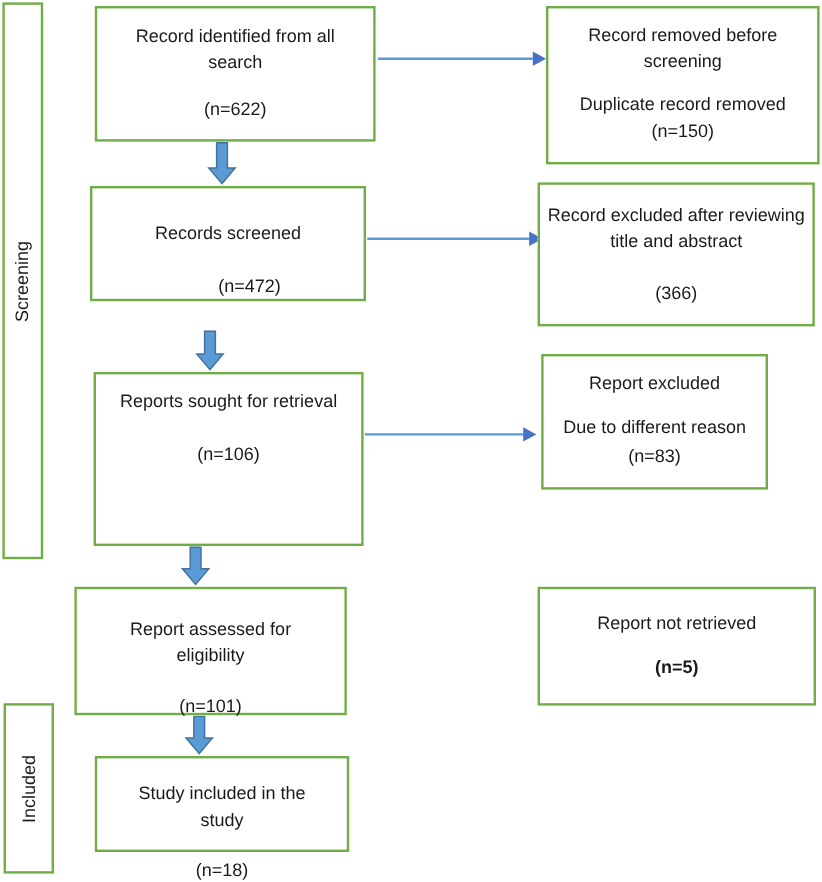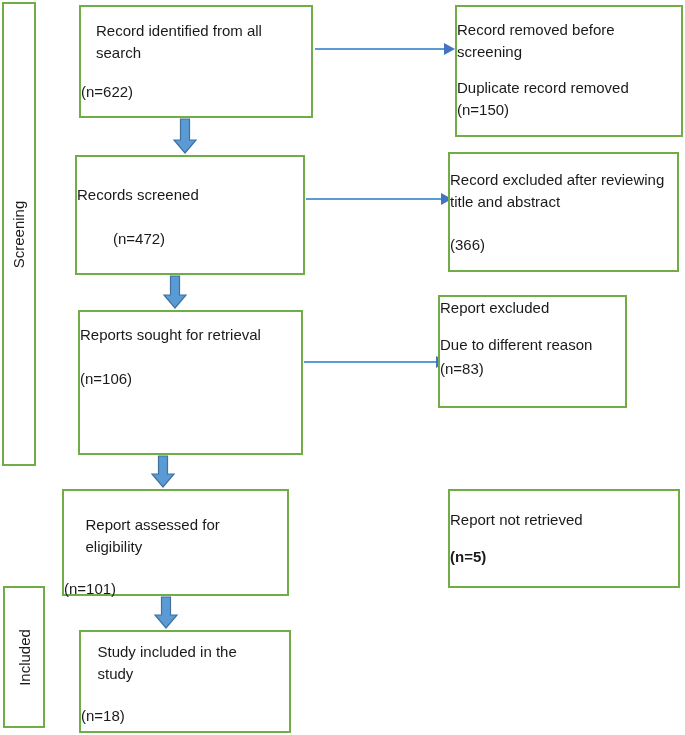--- a/index.html
+++ b/index.html
@@ -19,20 +19,21 @@
     font-family:"Liberation Sans", sans-serif;
     color:var(--text);
     overflow:hidden;
   }
   .arrow-layer{position:absolute;left:0;top:0;width:685px;height:735px;}
   .node{
     position:absolute;
     box-sizing:border-box;
     border:2px solid var(--box-border);
     background:var(--background);
+    text-align:center;
     font-size:15px;
     line-height:22px;
   }
   .node .title{margin:0 auto;}
   .node .count{margin:0 auto;}
   .node .subtitle{margin:0 auto;}
   .clip{overflow:hidden;}
   .sidebar{
     position:absolute;
     box-sizing:border-box;
@@ -77,52 +78,52 @@
   </div>
   <div class="sidebar" style="left:3px;top:586px;width:42px;height:142px;">
     <span class="vlabel">Included</span>
   </div>
 
   <div class="node" style="left:79px;top:5px;width:234px;height:113px;padding-top:13px;">
     <div class="title" style="max-width:200px;">Record identified from all search</div>
     <div class="count" style="margin-top:17px;">(n=622)</div>
   </div>
 
-  <div class="node" style="left:75px;top:155px;width:230px;height:120px;padding-top:27px;">
+  <div class="node" style="left:75px;top:155px;width:230px;height:96px;padding-top:27px;">
     <div class="title">Records screened</div>
     <div class="count" style="margin-top:22px;padding-left:36px;">(n=472)</div>
   </div>
 
   <div class="node" style="left:78px;top:310px;width:225px;height:145px;padding-top:12px;">
     <div class="title">Reports sought for retrieval</div>
     <div class="count" style="margin-top:22px;">(n=106)</div>
   </div>
 
   <div class="node" style="left:62px;top:489px;width:227px;height:107px;padding-top:23px;">
     <div class="title" style="max-width:180px;">Report assessed for eligibility</div>
     <div class="count" style="margin-top:20px;">(n=101)</div>
   </div>
 
-  <div class="node" style="left:79px;top:630px;width:212px;height:103px;padding-top:9px;">
+  <div class="node" style="left:79px;top:630px;width:212px;height:80px;padding-top:19px;">
     <div class="title" style="max-width:175px;">Study included in the study</div>
     <div class="count" style="margin-top:20px;">(n=18)</div>
   </div>
 
   <div class="node clip" style="left:455px;top:5px;width:228px;height:132px;padding-top:12px;">
     <div class="title">Record removed before screening</div>
     <div class="subtitle" style="margin-top:14px;">Duplicate record removed</div>
     <div class="count">(n=150)</div>
   </div>
 
   <div class="node" style="left:448px;top:152px;width:231px;height:120px;padding-top:15px;">
     <div class="title">Record excluded after reviewing title and abstract</div>
     <div class="count" style="margin-top:21px;">(366)</div>
   </div>
 
-  <div class="node" style="left:438px;top:295px;width:189px;height:113px;padding-top:0;">
+  <div class="node" style="left:451px;top:295px;width:189px;height:113px;padding-top:12px;">
     <div class="title">Report excluded</div>
     <div class="subtitle" style="margin-top:15px;">Due to different reason</div>
     <div class="count" style="margin-top:2px;">(n=83)</div>
   </div>
 
   <div class="node" style="left:448px;top:489px;width:232px;height:99px;padding-top:18px;">
     <div class="title">Report not retrieved</div>
     <div class="count" style="margin-top:15px;font-weight:bold;">(n=5)</div>
   </div>
 

